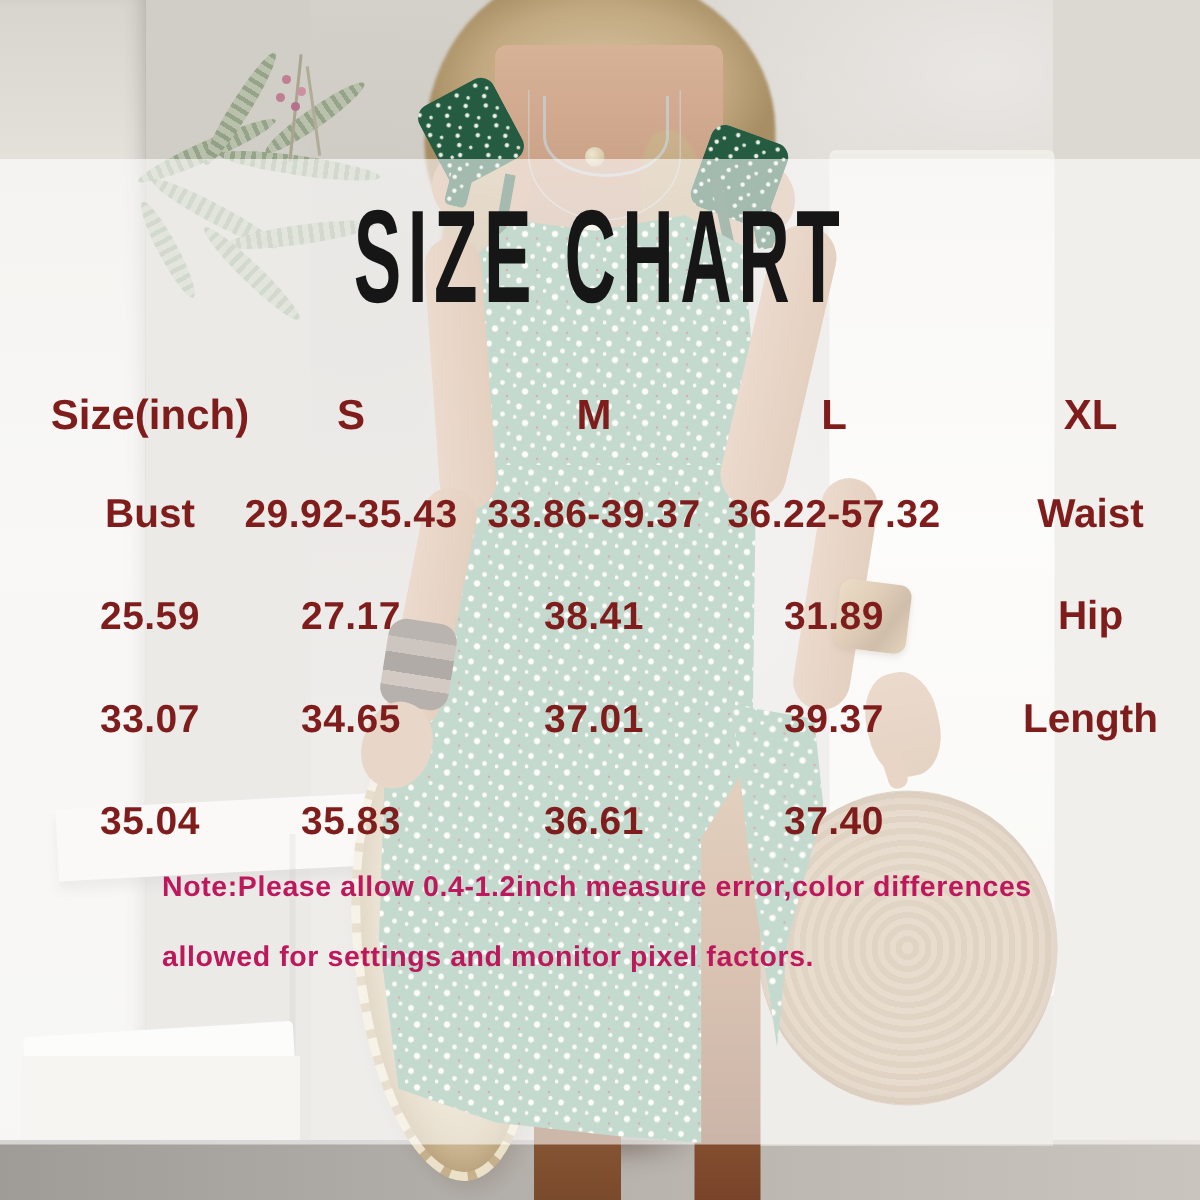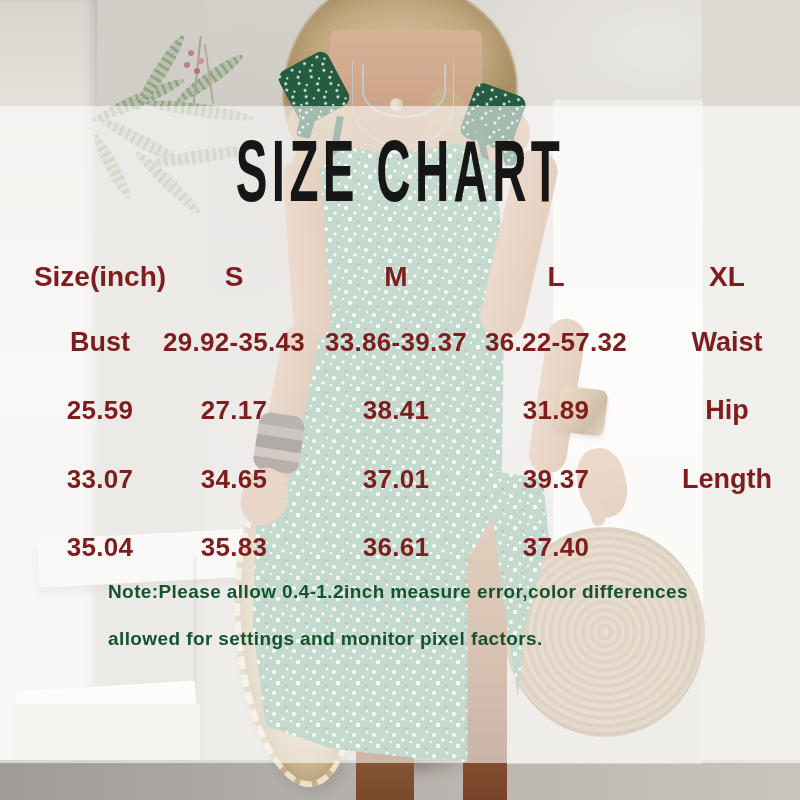--- a/index.html
+++ b/index.html
@@ -125,21 +125,21 @@
   .title{left:0;right:0;top:124px;text-align:center;color:#161616;
     font-size:88px;line-height:94px;font-weight:700;letter-spacing:8px;
     transform:scaleX(.54);white-space:nowrap;}
   .size-table{left:30px;top:250px;display:grid;color:#7f1d1d;
     grid-template-columns:140px 108px 196px 104px 218px;
     grid-template-rows:54px 57px 59px 59px 57px;
     align-items:center;justify-items:center;white-space:nowrap;gap:10px;}
   .th{font-size:28px;font-weight:700;}
   .rowlabel{font-size:27px;font-weight:700;text-align:right;}
   .val{font-size:26px;font-weight:700;letter-spacing:.3px;}
-  .note{left:108px;top:568px;width:620px;color:#14532d;
+  .note{left:108px;top:568px;width:620px;color:#be185d;
     font-size:19px;font-weight:700;line-height:47px;letter-spacing:.4px;white-space:nowrap;}
 </style>
 </head>
 <body>
 
 <div class="stage">
 
   <div class="photo">
     <div class="abs wall"></div>
     <div class="abs right-wall"></div>

